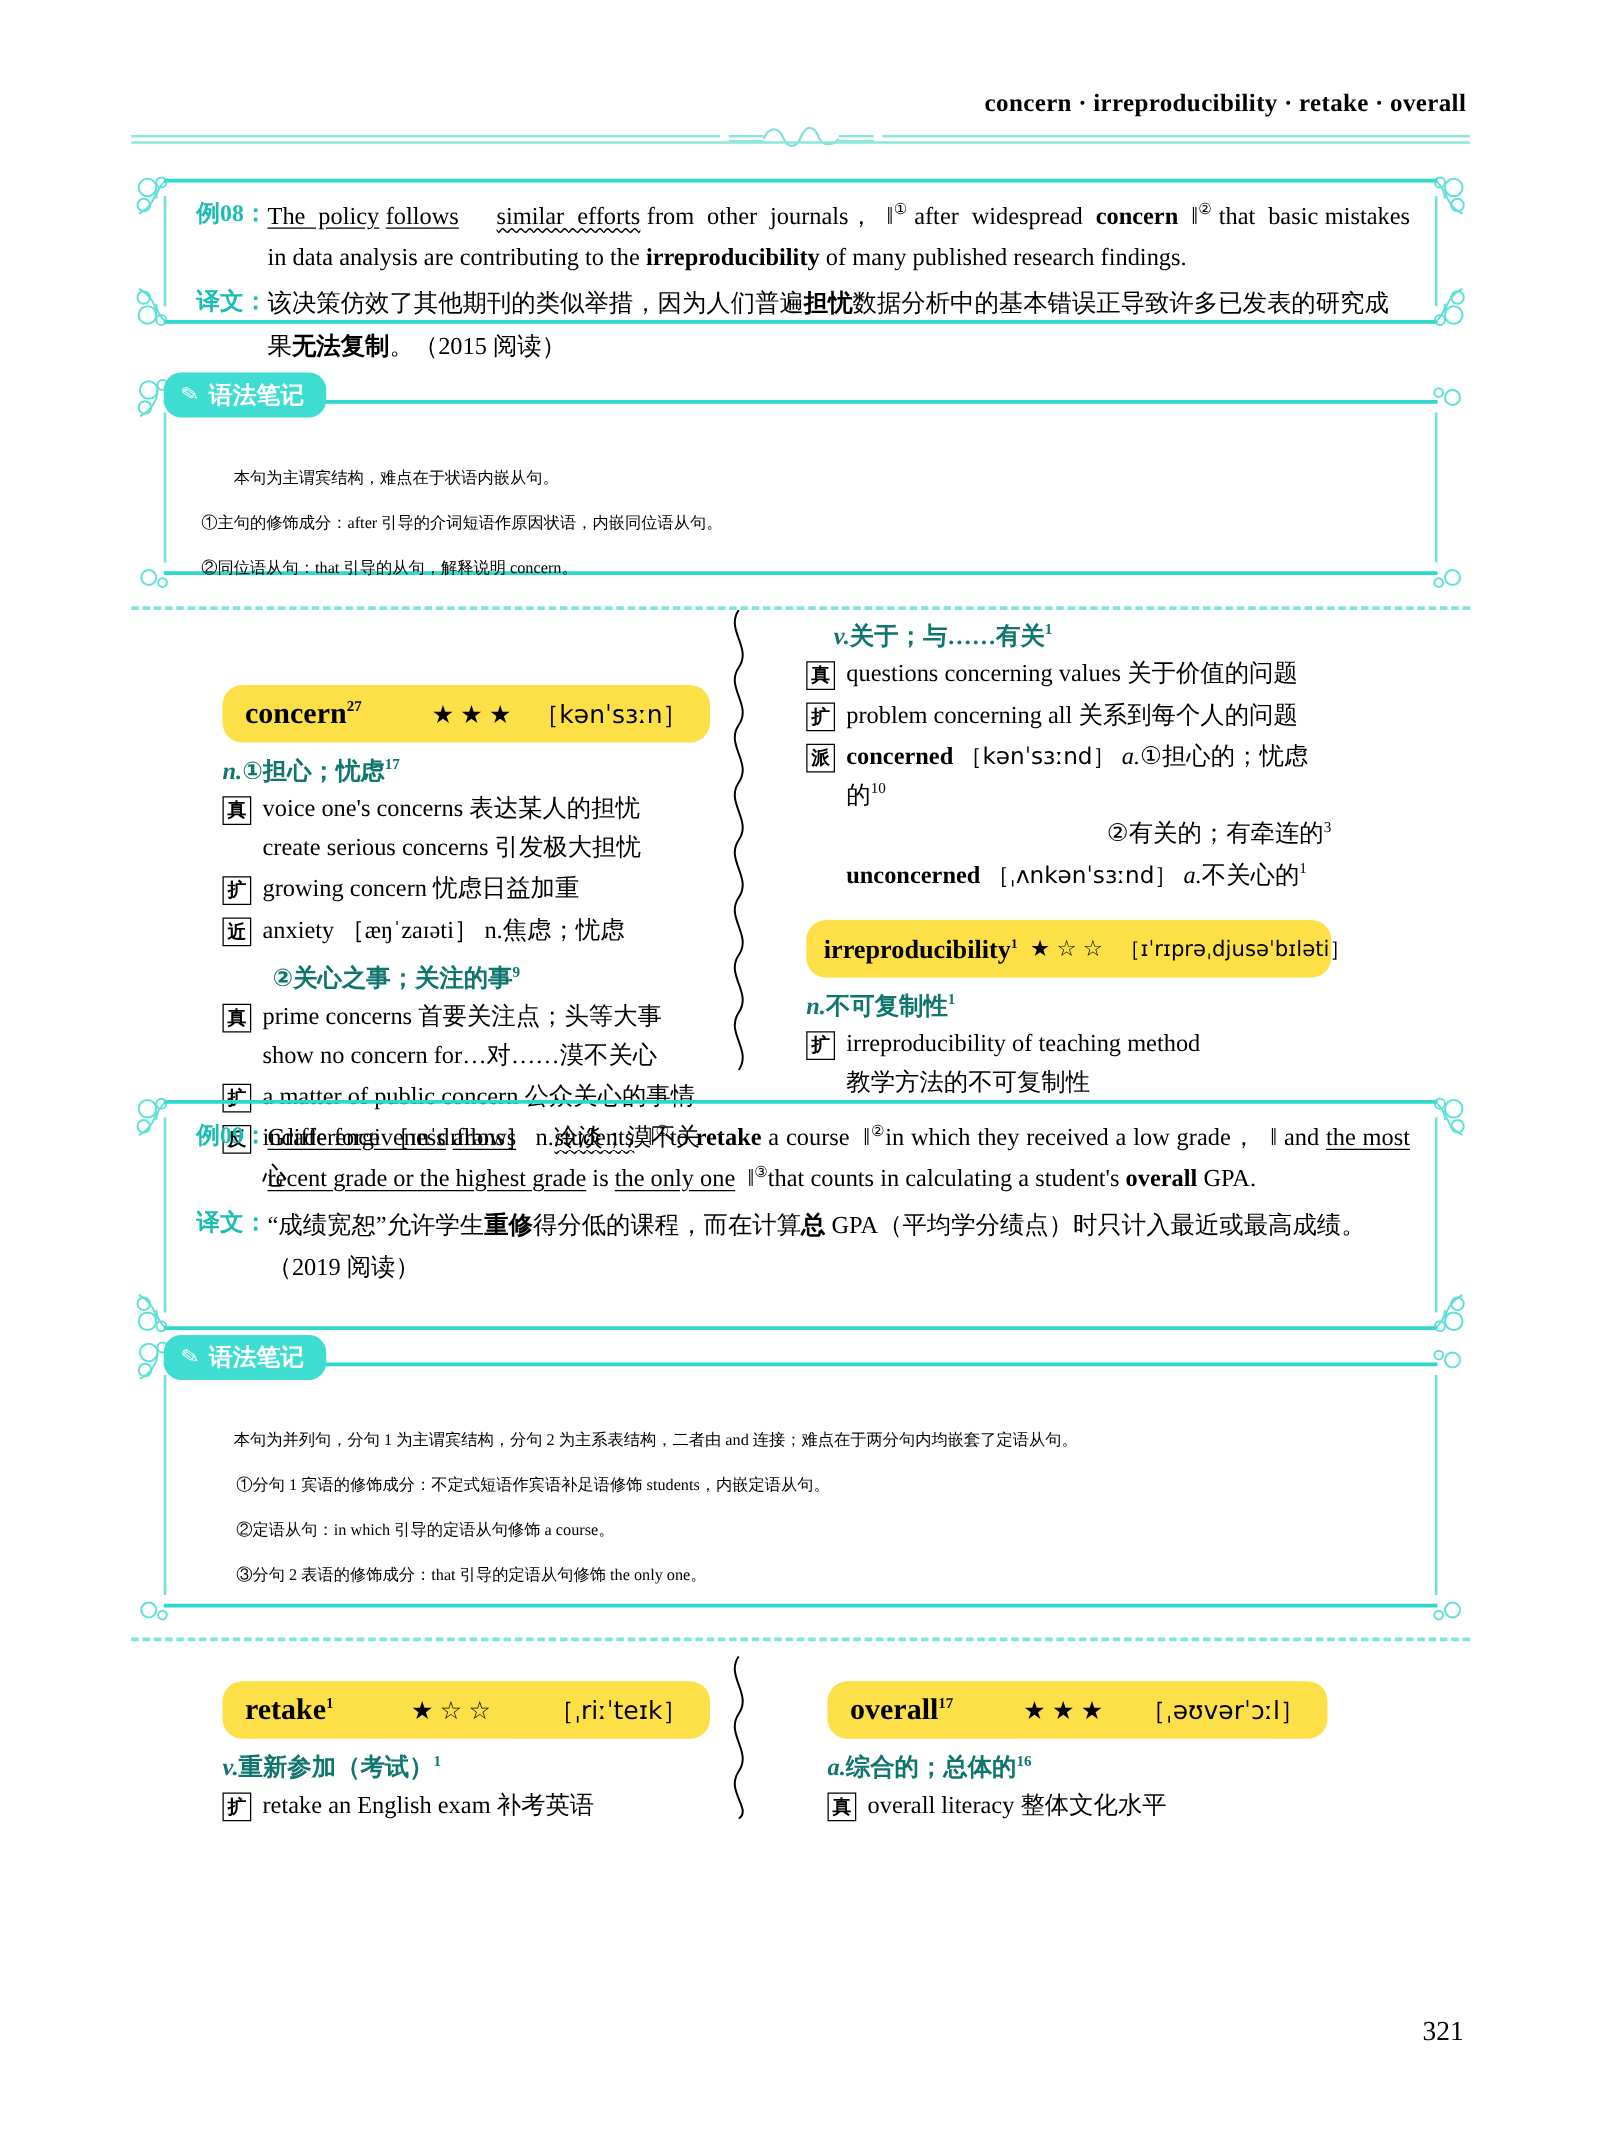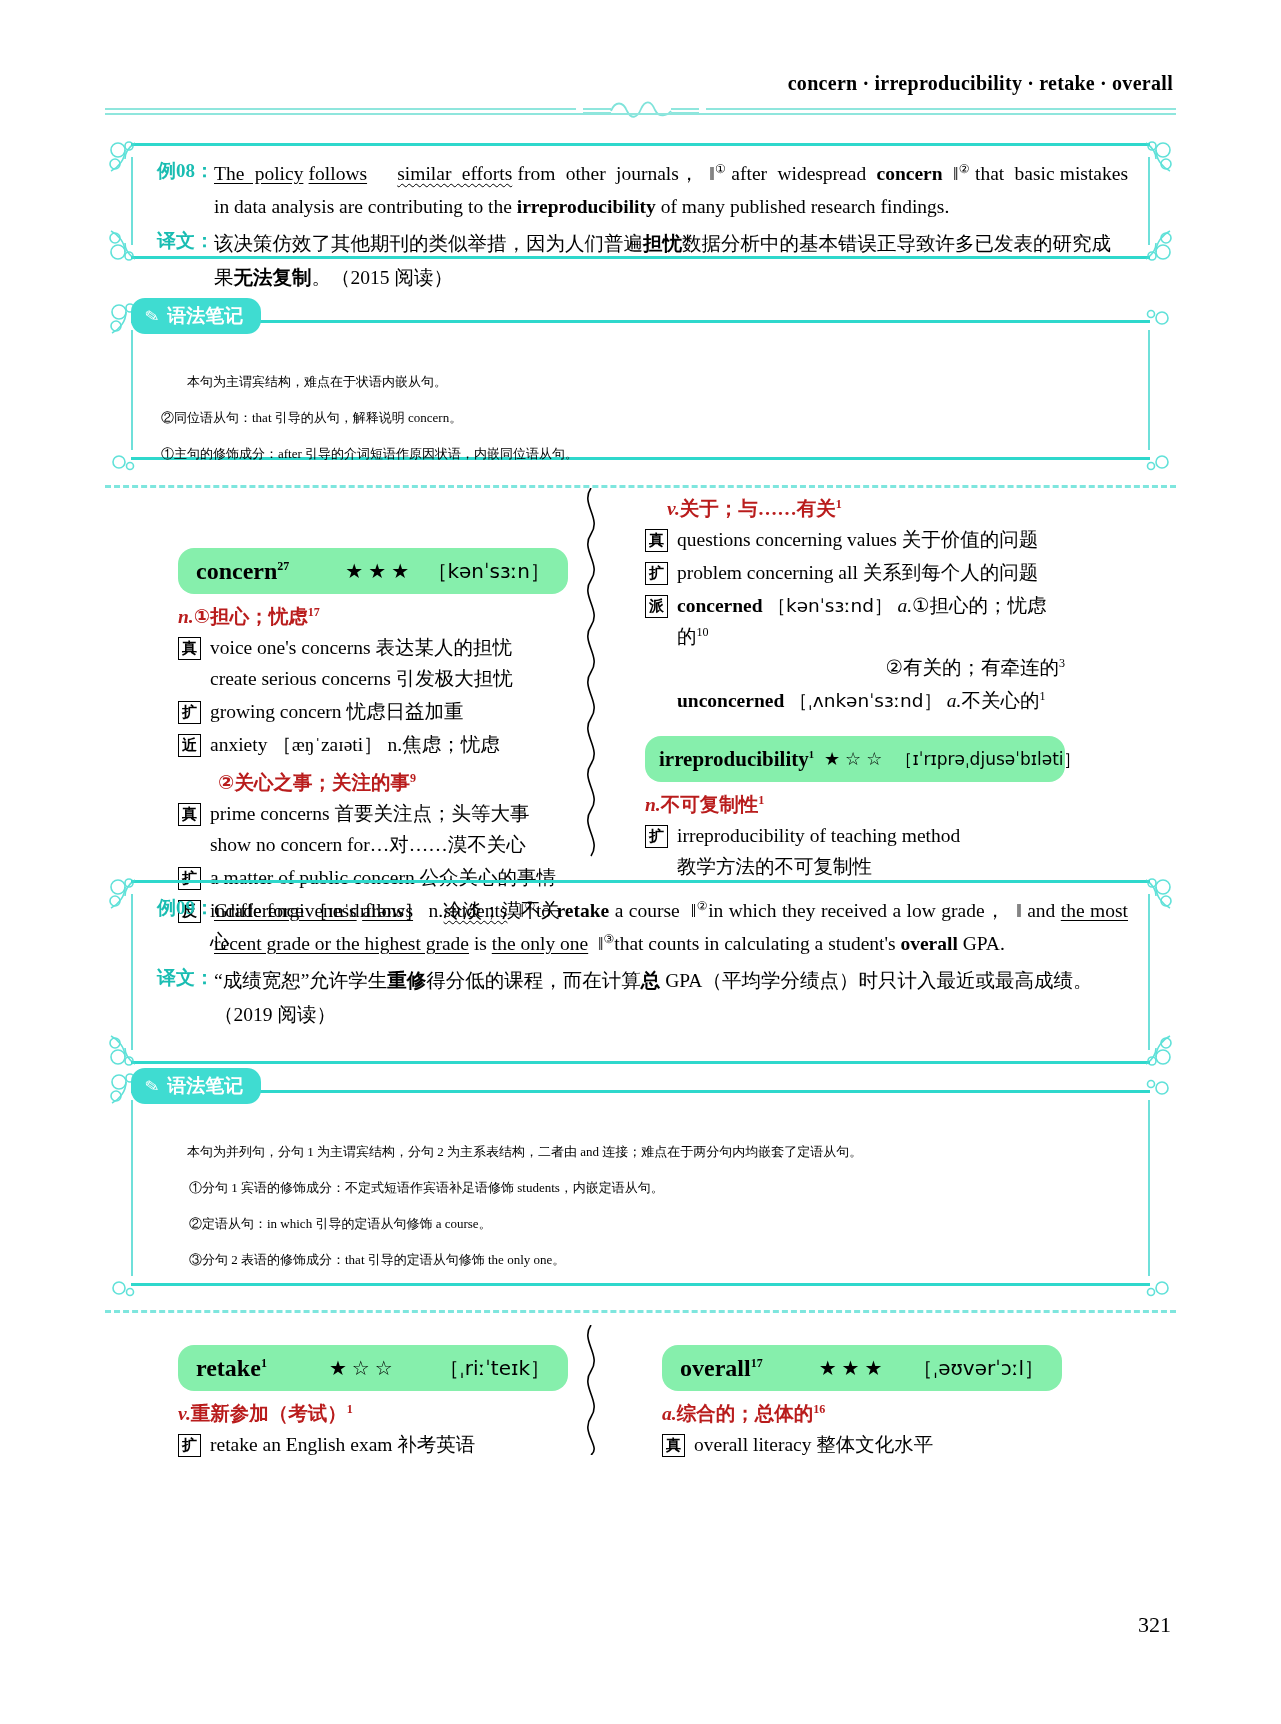--- a/index.html
+++ b/index.html
@@ -101,33 +101,33 @@
   .gnote-body p{margin:0;}
   .indent{text-indent:2em;}
 
   
   .dashsep{
     position:absolute;left:105px;right:105px;height:0;
     border-top:3px dashed #7fe6de;
   }
   .col{position:absolute;top:0;}
   .wordhead{
-    background:#86efac;border-radius:16px;
+    background:#fde047;border-radius:16px;
     height:46px;display:flex;align-items:center;
     padding:0 18px;box-sizing:border-box;
   }
   .wordhead .w{
     font-weight:bold;font-size:24px;font-family:"Liberation Serif",serif;
   }
   .wordhead .w sup{font-size:.5em;}
   .stars{letter-spacing:5px;font-size:20px;color:#000;}
   .ipa{font-size:20px;font-family:"DejaVu Sans",sans-serif;white-space:nowrap;}
 
   .sense{
-    color:#b91c1c;font-weight:bold;font-size:19.5px;
+    color:#0f766e;font-weight:bold;font-size:19.5px;
     font-family:"Liberation Serif","DejaVu Sans",serif;
     margin:9px 0 2px 0;
   }
   .sense i{font-style:italic;font-family:"Liberation Serif",serif;}
   .sense.indent2{padding-left:40px;}
 
   .entry{display:flex;align-items:flex-start;margin:2px 0;}
   .tagbox{
     width:23px;height:23px;min-width:23px;
     border:1.4px solid #000;
@@ -273,22 +273,22 @@
       </g>
         </svg>
     </div>
 
     <div class="gbadge">
       <span class="pen">✎</span>
       <span>语法笔记</span>
     </div>
     <div class="gnote-body">
       <p class="indent">本句为主谓宾结构，难点在于状语内嵌从句。</p>
+      <p>①主句的修饰成分：after 引导的介词短语作原因状语，内嵌同位语从句。</p>
       <p>②同位语从句：that 引导的从句，解释说明 concern。</p>
-      <p>①主句的修饰成分：after 引导的介词短语作原因状语，内嵌同位语从句。</p>
     </div>
   </div>
 
   <div class="dashsep" style="top:485px;"></div>
 
   <div class="col" style="position:absolute;left:178px;top:548px;width:390px;">
     <div class="wordhead">
       <span class="w" style="flex:0 0 auto;"><span>concern</span><sup>27</sup></span>
       <span class="stars" style="margin-left:56px;">★★★</span>
       <span class="ipa" style="margin-left:auto;">［kənˈsɜːn］</span>

